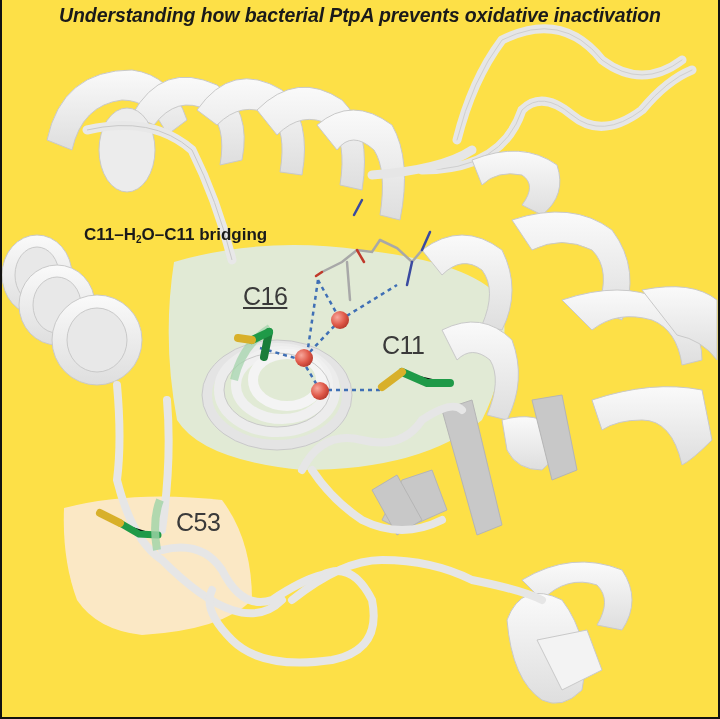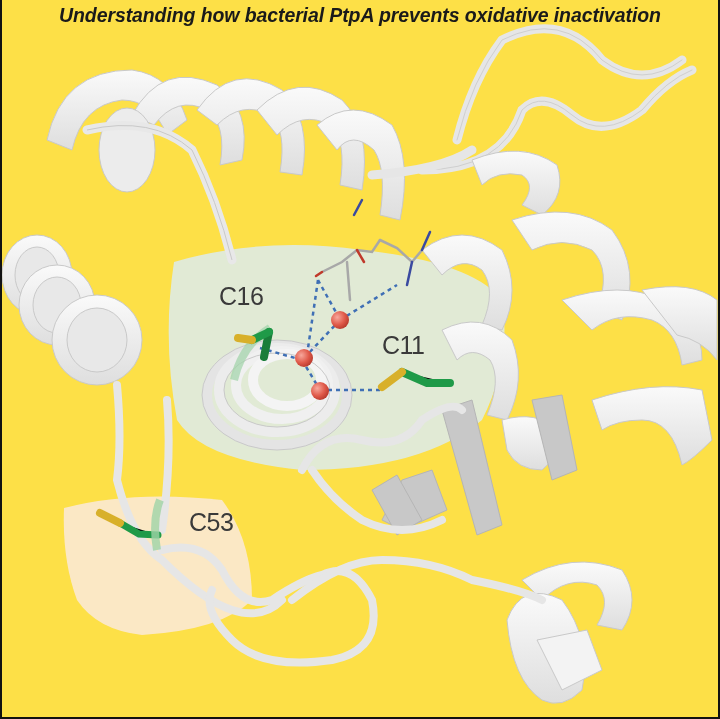--- a/index.html
+++ b/index.html
@@ -166,18 +166,19 @@
     </g>
     <path d="M158 500 Q150 520 155 550" fill="none" stroke="#9fd3a8" stroke-width="8" opacity="0.8"></path>
 
     <g>
       <circle cx="338" cy="320" r="9" fill="url(#water)"></circle>
       <circle cx="302" cy="358" r="9" fill="url(#water)"></circle>
       <circle cx="318" cy="391" r="9" fill="url(#water)"></circle>
     </g>
   </svg>
 
+  <div class="lbl bold-label" style="left:82px; top:225px;"><span>C11–H</span><sub class="s">2</sub><span>O–C11 bridging</span></div>
 
-  <div class="lbl res-label" style="left:217px; top:282px;">C16</div>
+  <div class="lbl res-label" style="left:241px; top:282px;text-decoration:underline;">C16</div>
   <div class="lbl res-label" style="left:380px; top:331px;">C11</div>
-  <div class="lbl res-label" style="left:187px; top:508px;">C53</div>
+  <div class="lbl res-label" style="left:174px; top:508px;">C53</div>
 
 </div>
 
 </body></html>

